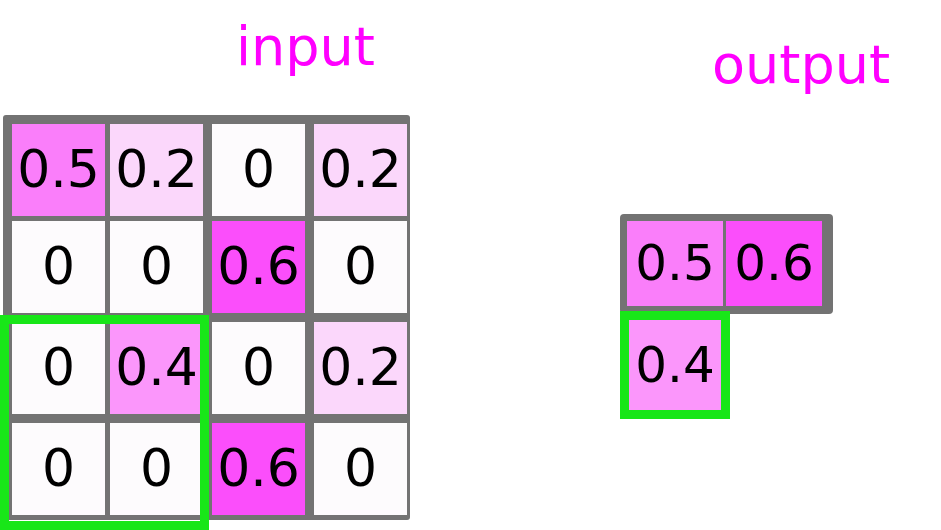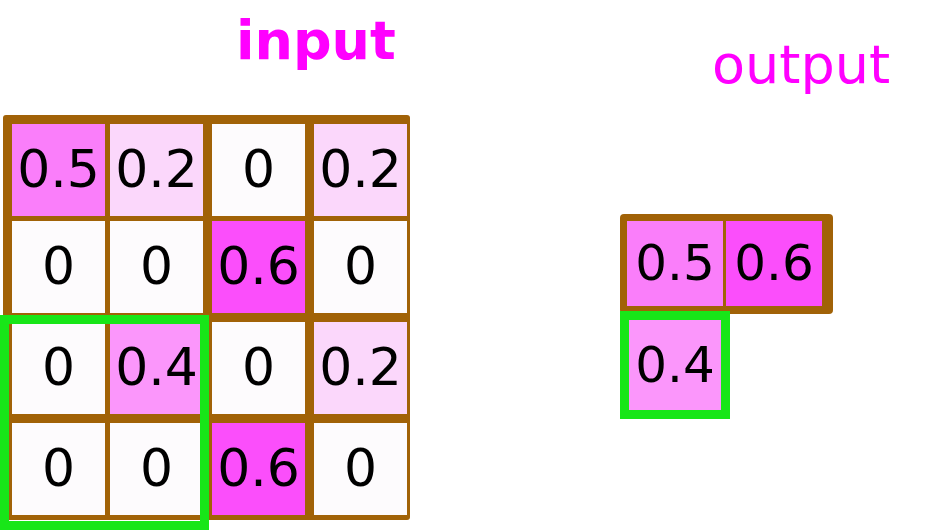--- a/index.html
+++ b/index.html
@@ -18,28 +18,28 @@
   
   .title {
     position: absolute;
     font-family: "DejaVu Sans", sans-serif;
     font-size: 54px;
     font-weight: 400;
     line-height: 1;
     white-space: nowrap;
     letter-spacing: 0px;
   }
-  #title-input  { left: 236px; top: 14px; font-weight: bold; }
+  #title-input  { left: 236px; top: 20px; }
   #title-output { left: 712px; top: 14px; }
 
   
   .grid {
     position: absolute;
     box-sizing: border-box;
-    background: #a16207;
+    background: #737373;
   }
 
   .cell {
     position: absolute;
     box-sizing: border-box;
     display: flex;
     align-items: center;
     justify-content: center;
     color: #000000;
     font-family: "DejaVu Sans", sans-serif;

